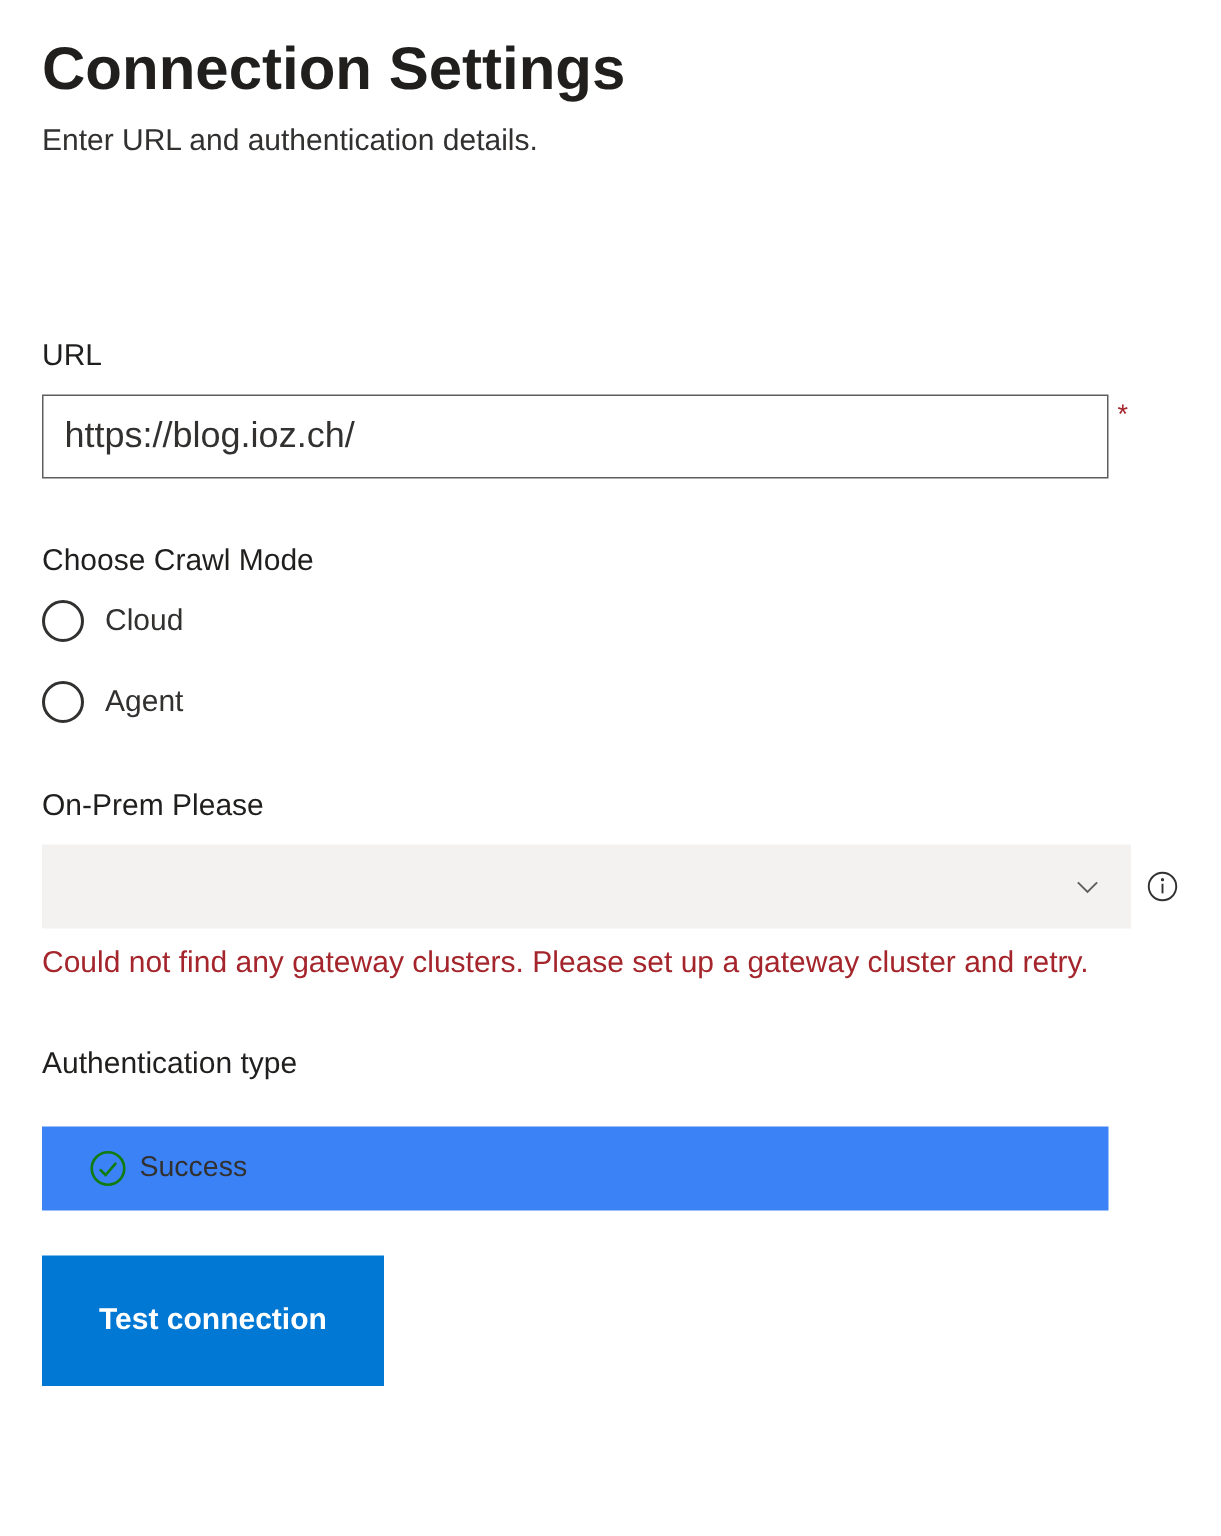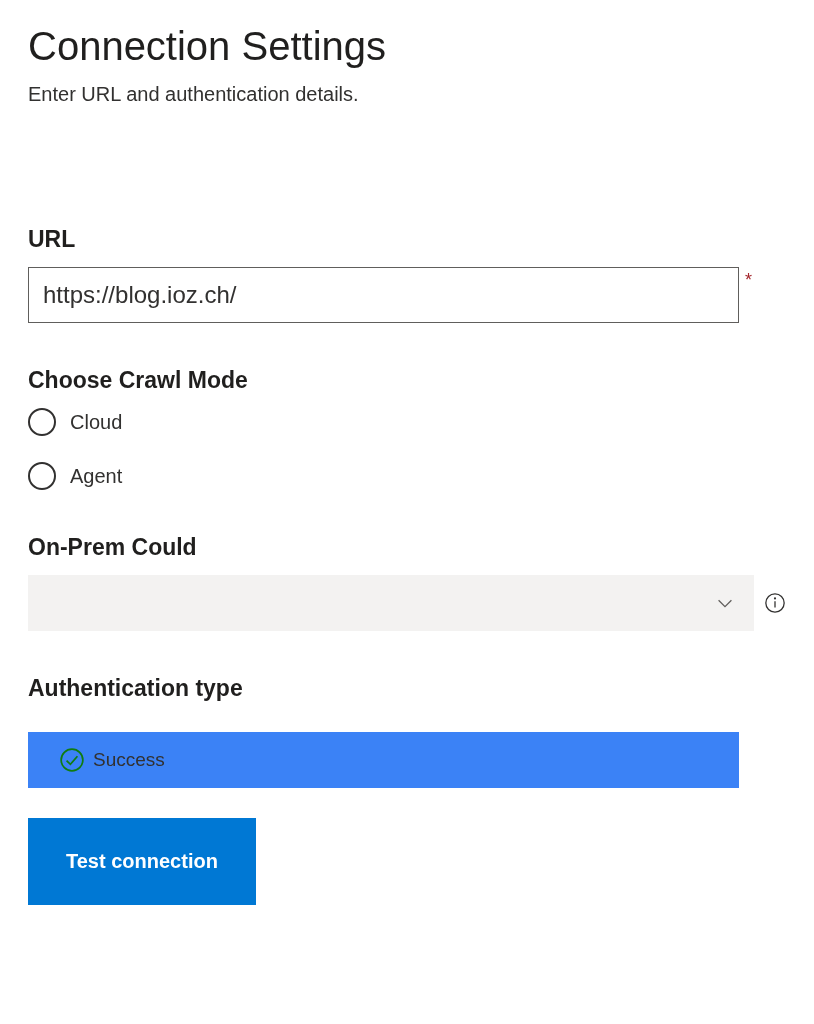--- a/index.html
+++ b/index.html
@@ -5,32 +5,32 @@
     * { box-sizing: border-box; margin: 0; padding: 0; }
     body {
       font-family: "Segoe UI", -apple-system, BlinkMacSystemFont, sans-serif;
       background: #ffffff;
       color: #323130;
       padding: 24px 28px;
       width: 814px;
     }
     h1 {
       font-size: 40px;
-      font-weight: 400;
+      font-weight: 700;
       color: #201f1e;
       margin-bottom: 14px;
     }
     .subtitle {
       font-size: 20px;
       color: #323130;
       margin-bottom: 120px;
     }
     .field-label {
-      font-size: 23px;
-      font-weight: 700;
+      font-size: 20px;
+      font-weight: 400;
       color: #201f1e;
       margin-bottom: 14px;
       display: block;
       margin-top: 44px;
     }
     .input-row {
       display: flex;
       align-items: flex-start;
       gap: 6px;
       margin-bottom: 30px;
@@ -187,35 +187,36 @@
     <span class="radio-circle"></span>
     <span class="radio-label">Cloud</span>
   </div>
   <div class="radio-option">
     <span class="radio-circle"></span>
     <span class="radio-label">Agent</span>
   </div>
 </div>
 
 <div class="onprem-section">
-  <label class="field-label">On-Prem Could</label>
+  <label class="field-label">On-Prem Please</label>
   <div class="select-row">
     <div class="select-disabled">
       <svg class="chevron-down" viewBox="0 0 24 24">
         <polyline points="5 9 12 16 19 9"></polyline>
       </svg>
     </div>
     <span class="info-icon-wrap">
       <svg class="info-icon" viewBox="0 0 24 24">
         <circle cx="12" cy="12" r="10"></circle>
         <line x1="12" y1="10" x2="12" y2="17"></line>
         <circle cx="12" cy="7" r="0.5" fill="#323130"></circle>
       </svg>
     </span>
   </div>
+  <p class="error-text">Could not find any gateway clusters. Please set up a gateway cluster and retry.</p>
 </div>
 
 <div class="auth-section">
   <label class="field-label">Authentication type</label>
 </div>
 
 <div class="success-banner">
   <svg class="check-icon" viewBox="0 0 24 24">
     <circle cx="12" cy="12" r="10"></circle>
     <polyline points="7 12.5 10.5 16 17 8.5"></polyline>

